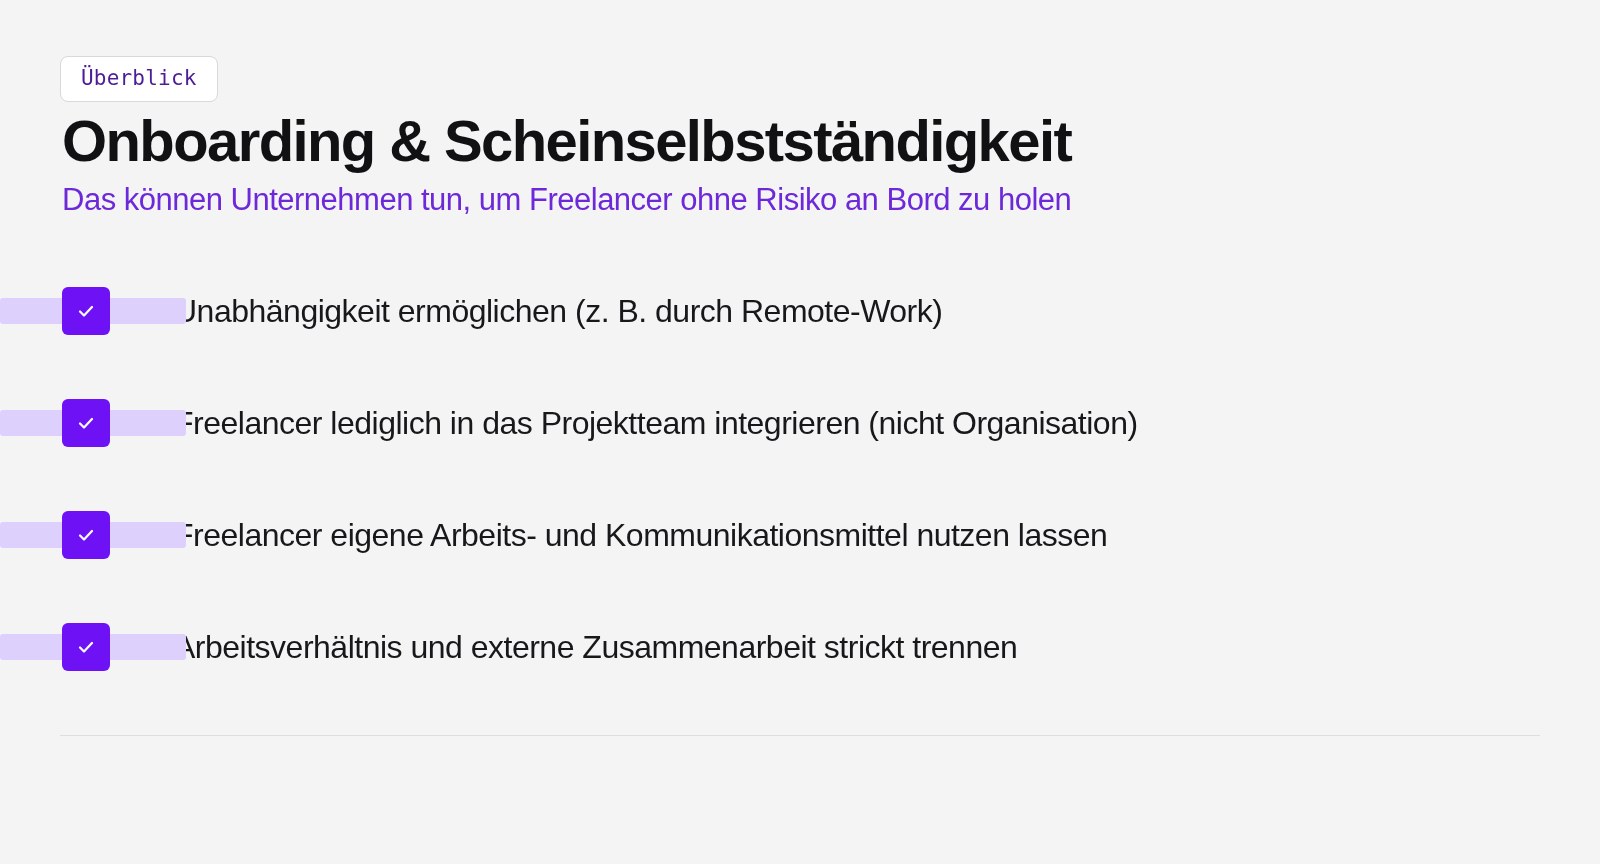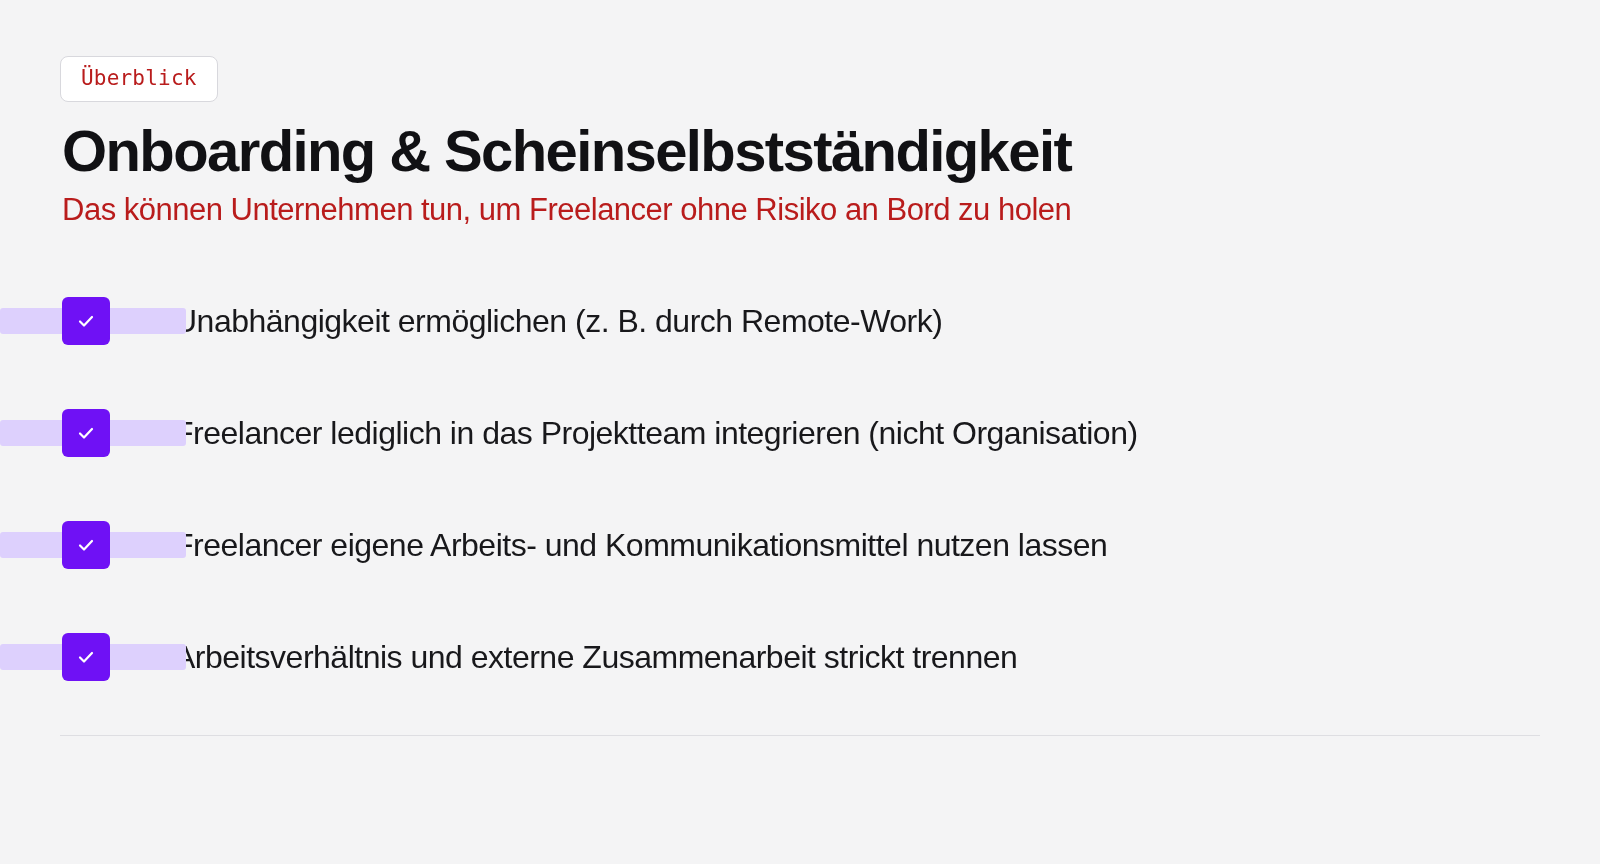--- a/index.html
+++ b/index.html
@@ -26,40 +26,40 @@
   
   .badge {
     display: inline-block;
     background: #ffffff;
     border: 1px solid #d8d8dd;
     border-radius: 8px;
     padding: 11px 20px 12px 20px;
     font-family: "DejaVu Sans Mono", monospace;
     font-size: 21px;
     line-height: 1;
-    color: #b91c1c;
+    color: #4c1d95;
     letter-spacing: 0.2px;
   }
 
   
   .headline {
-    margin: 18px 0 0 2px;
+    margin: 8px 0 0 2px;
     font-size: 58px;
     line-height: 1.06;
     font-weight: 700;
     letter-spacing: -1.6px;
     color: #111114;
   }
   .subhead {
     margin: 10px 0 0 2px;
     font-size: 31px;
     line-height: 1.22;
     font-weight: 400;
     letter-spacing: -0.5px;
-    color: #b91c1c;
+    color: #6d28d9;
   }
 
   
   .list {
     margin-top: 54px;
   }
   .row {
     display: flex;
     align-items: center;
     height: 76px;

